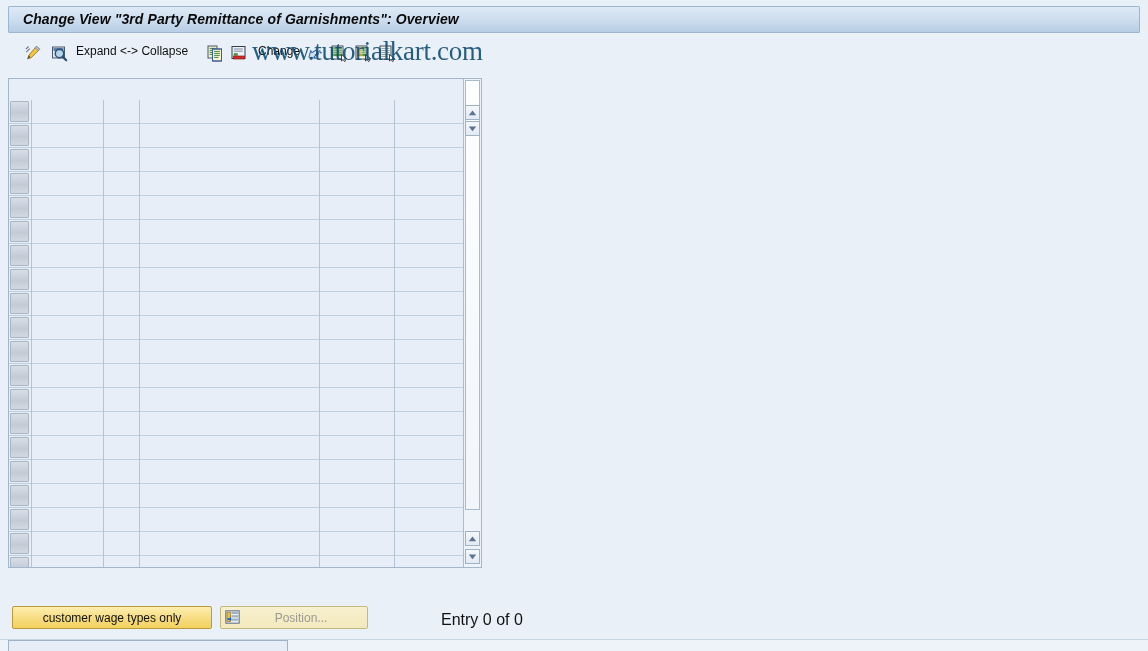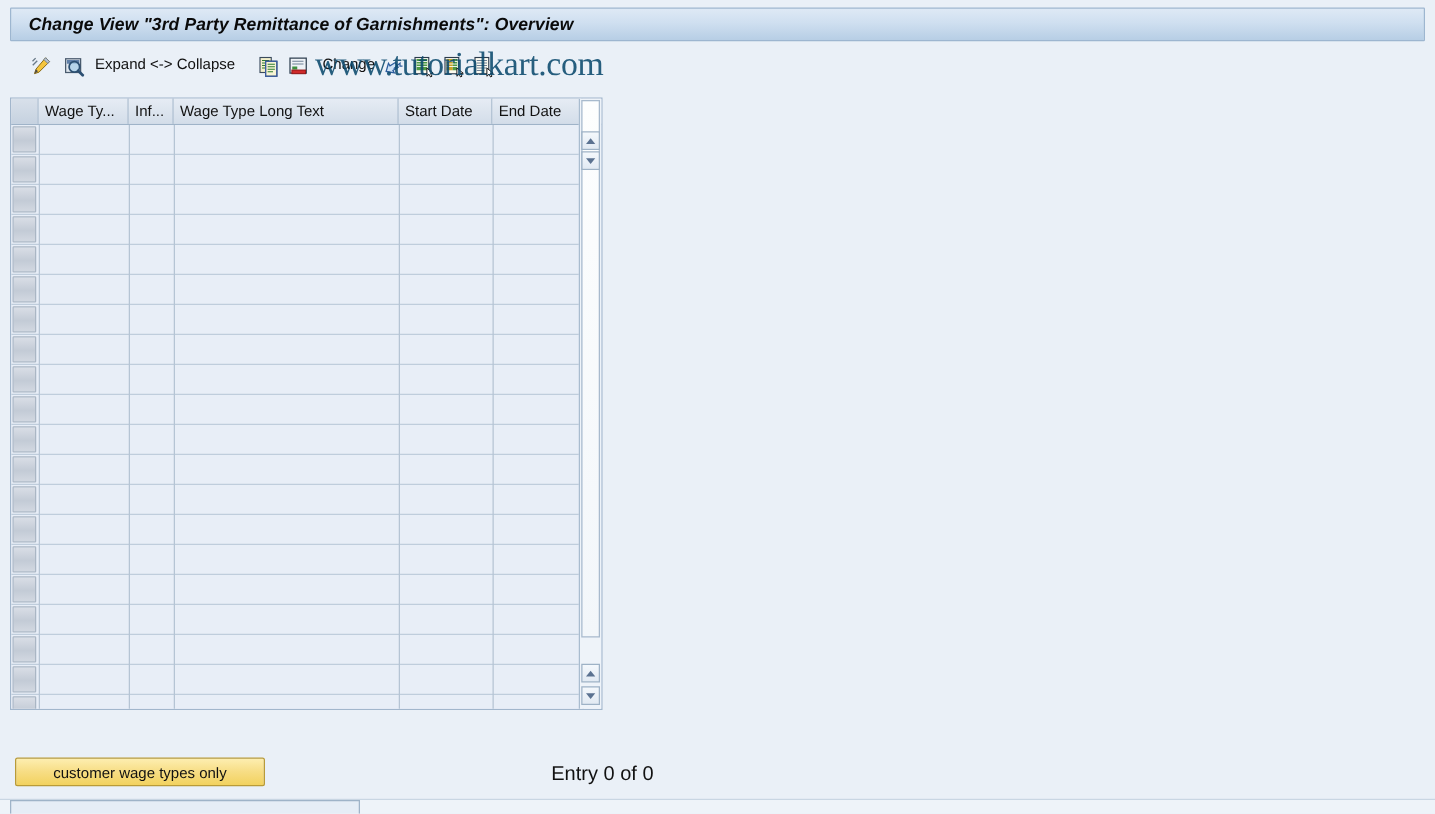--- a/index.html
+++ b/index.html
@@ -335,33 +335,20 @@
         <path d="M12.5 11.5 L12.5 18 L14.2 16.4 L15.5 18.6 L16.6 17.9 L15.4 15.8 L17.6 15.6 Z" fill="#ffffff" stroke="#1a1a1a" stroke-width="0.8"></path>
       </svg>
     </div>
 
   </div>
 
   <div class="watermark">www.tutorialkart.com</div>
 
   <div class="grid-outer">
 
-    <div class="grid-header">
-      <div class="hcell gutter" style="left:0;width:22px;"></div>
-      <div class="hcell" style="left:22px;width:72px;">Wage Ty...</div>
-      <div class="hcell" style="left:94px;width:36px;">Inf...</div>
-      <div class="hcell" style="left:130px;width:180px;">Wage Type Long Text</div>
-      <div class="hcell" style="left:310px;width:75px;">Start Date</div>
-      <div class="hcell" style="left:385px;width:72px;">End Date</div>
-      <div class="colcfg">
-        <i style="background:#f2c40f;"></i>
-          <i style="background:#2f6fb5;"></i>
-          <i style="background:#ffffff;"></i>
-      </div>
-    </div>
 
     <div class="grid-body" id="grid-body">
         <div class="row">
           <div class="rowgutter"></div>
           <div class="vline" style="left: 22px;"></div>
           <div class="vline" style="left: 94px;"></div>
           <div class="vline" style="left: 130px;"></div>
           <div class="vline" style="left: 310px;"></div>
           <div class="vline" style="left: 385px;"></div>
           <div class="vline" style="left: 457px;"></div>
@@ -560,20 +547,33 @@
         <svg width="9" height="6" viewBox="0 0 9 6">
             <path d="M4.5 5.2 L0.8 0.6 L8.2 0.6 Z" fill="#5b7291"></path>
           </svg>
       </div>
     </div>
 
   </div>
 
   <div class="btn btn-yellow" style="left:12px;top:606px;width:200px;height:23px;">customer wage types only</div>
 
+  <div class="btn btn-pos" style="left:220px;top:606px;width:148px;height:23px;">
+    <span style="position:absolute;left:3px;top:2px;width:18px;height:17px;display:flex;align-items:center;justify-content:center;">
+      <svg width="16" height="15" viewBox="0 0 16 15">
+        <rect x="0.8" y="0.8" width="13.4" height="12.4" fill="#e9eef4" stroke="#5e6f82" stroke-width="1"></rect>
+        <rect x="6.5" y="1.8" width="6.8" height="2.2" fill="#9fb2c6"></rect>
+        <rect x="6.5" y="5.2" width="6.8" height="2.2" fill="#9fb2c6"></rect>
+        <rect x="6.5" y="8.6" width="6.8" height="2.2" fill="#9fb2c6"></rect>
+        <path d="M2 2.2 L5.4 2.2 L5.4 11.6 L2 11.6 Z" fill="#f0c53c" stroke="#8a6a16" stroke-width="0.7"></path>
+        <path d="M2.4 8.2 L4.9 8.2 L4.9 6.6 L6.6 9.2 L4.9 11.6 L4.9 10 L2.4 10 Z" fill="#2a5fa8"></path>
+      </svg>
+    </span>
+    <span style="margin-left:14px;">Position...</span>
+  </div>
 
   <div class="entry-text" style="left:441px;top:611px;">Entry 0 of 0</div>
 
   <div class="bottom-strip">
     <div class="status-box"></div>
   </div>
 
 </div>
 
 </body></html>

